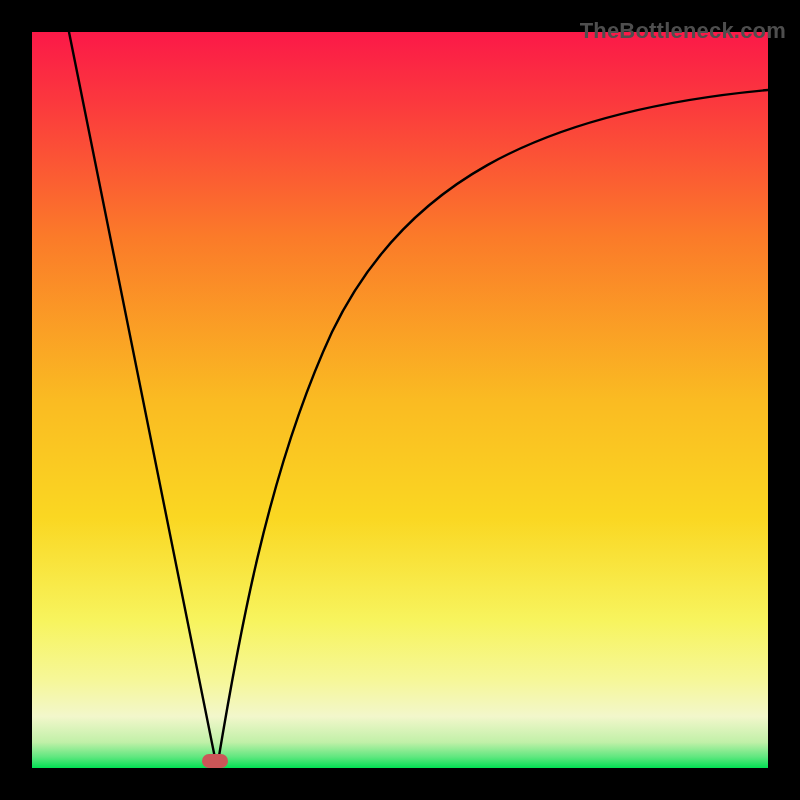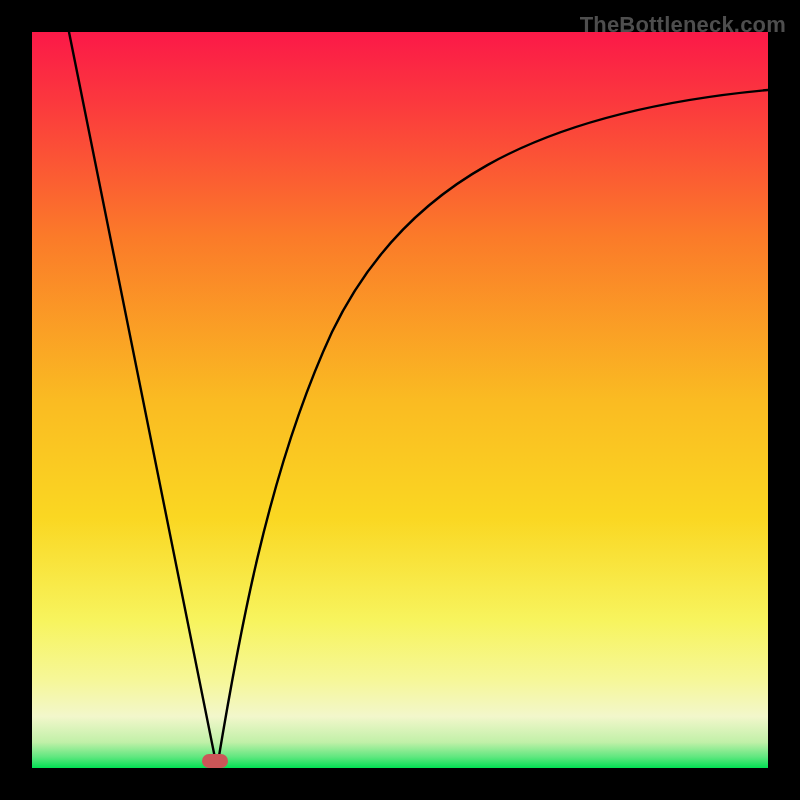--- a/index.html
+++ b/index.html
@@ -21,21 +21,21 @@
   }
   .gradient {
     position: absolute;
     left: 0;
     top: 0;
     width: 736px;
     height: 736px;
   }
   .watermark {
     position: absolute;
-    top: 12px;
+    top: 18px;
     right: 14px;
     color: #4e4e4e;
     font-size: 22px;
     font-weight: 600;
     letter-spacing: 0.2px;
     user-select: none;
   }
   svg.curve {
     position: absolute;
     left: 0;

